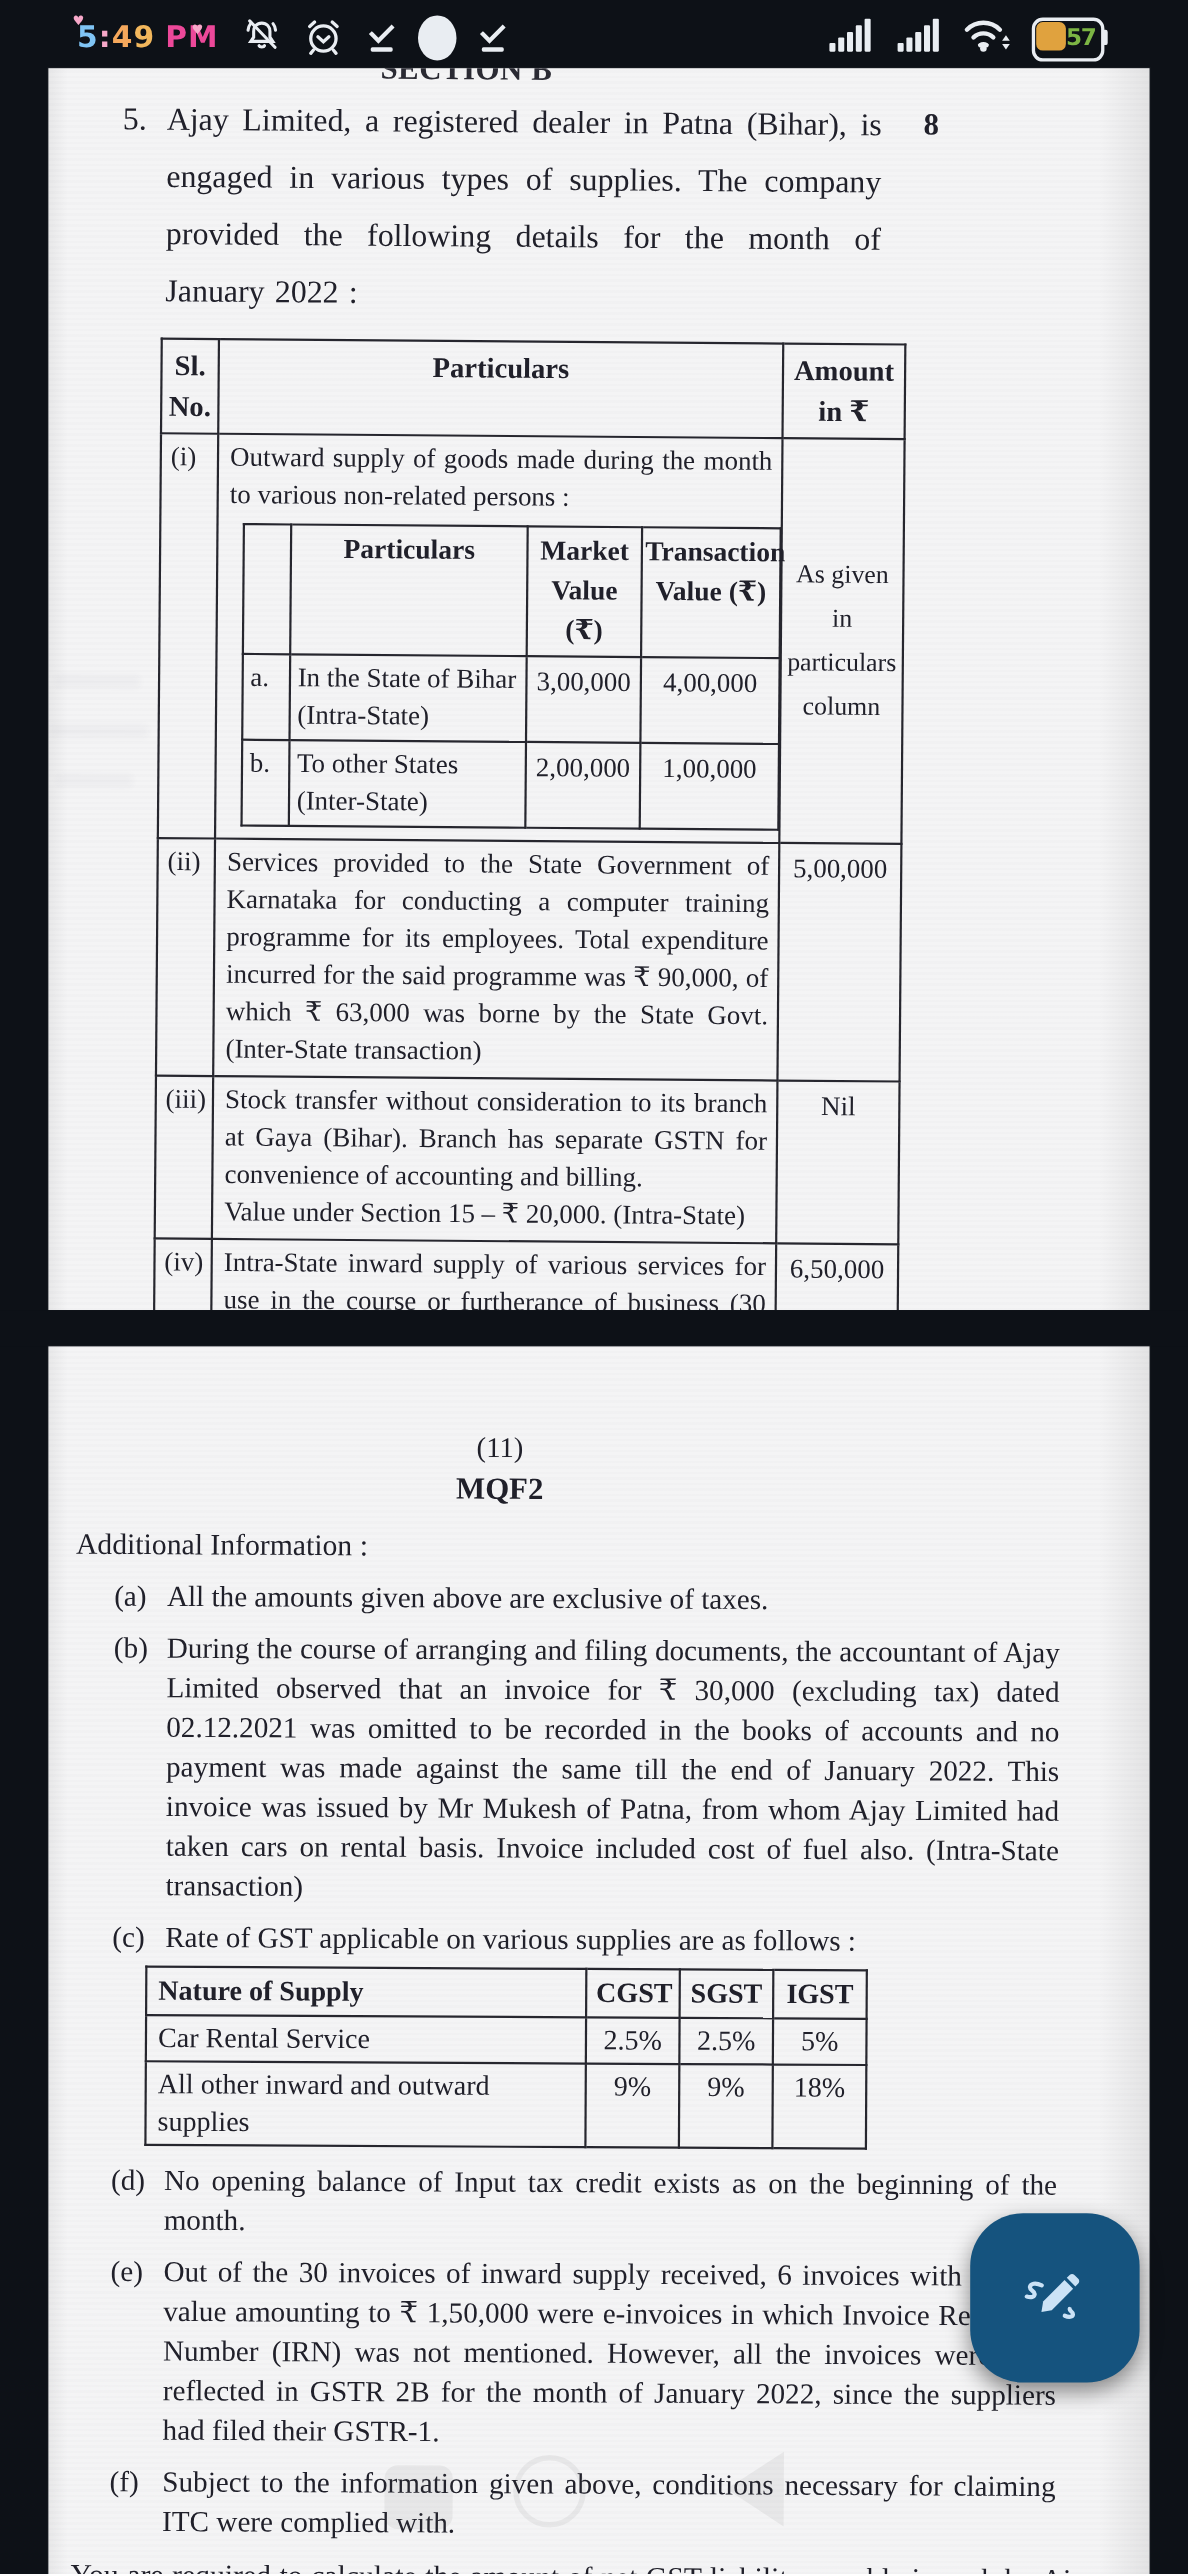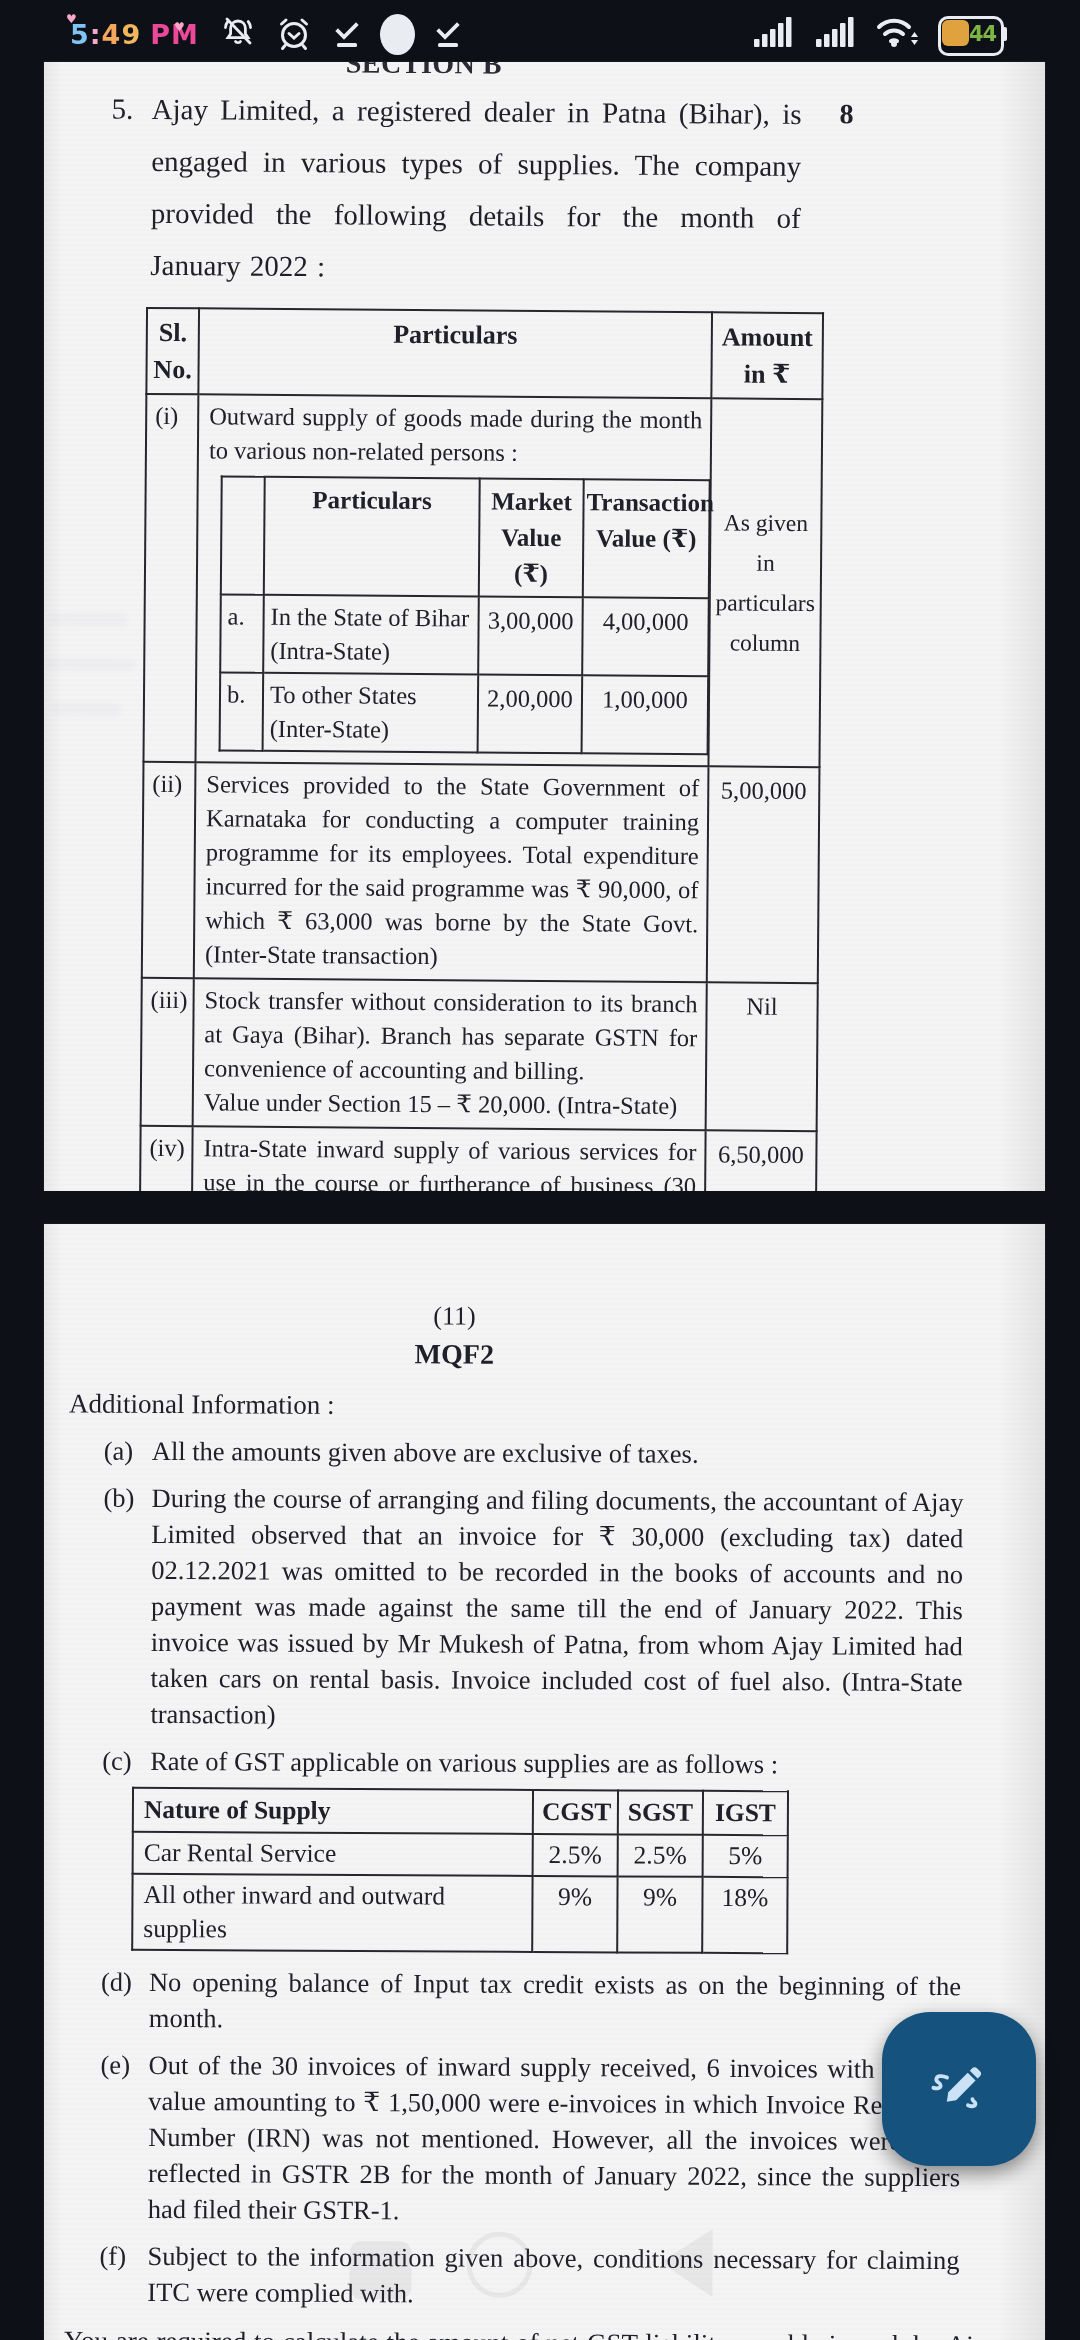--- a/index.html
+++ b/index.html
@@ -176,21 +176,21 @@
         <circle cx="20" cy="31" r="3" fill="#e9edf2"></circle>
         <g fill="#e9edf2">
           <path d="M37 24l3.5-5 3.5 5z"></path>
           <path d="M37 27l3.5 5 3.5-5z"></path>
         </g>
       </svg>
     </span>
     <span class="battery">
       <span class="body"></span>
       <span class="fill"></span>
-      <span class="pct">44</span>
+      <span class="pct">57</span>
       <span class="nub"></span>
     </span>
   </div>
 </div>
 
 <div class="page page1 ink">
   <div class="p1-rot">
     <div class="section-clip">SECTION B</div>
     <span class="bleed" style="left:10px;top:555px;width:78px;height:12px;"></span>
     <span class="bleed" style="left:6px;top:600px;width:90px;height:12px;"></span>

